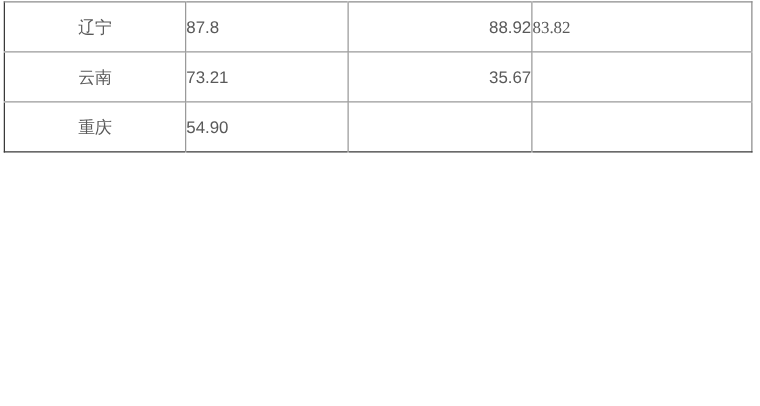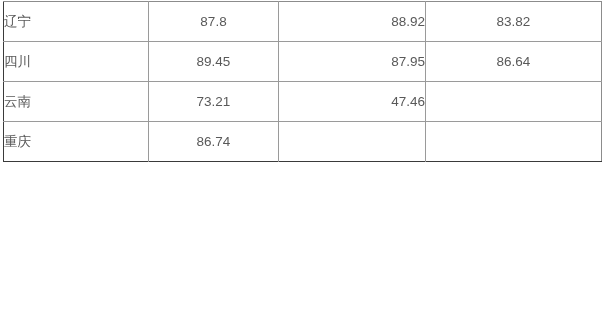--- a/index.html
+++ b/index.html
@@ -46,56 +46,50 @@
   }
   table.data-table td:last-child {
     border-right: none;
   }
   
   col.c1 { width: 145px; }
   col.c2 { width: 130px; }
   col.c3 { width: 147px; }
   col.c4 { width: 176px; }
 
-  td.cell-name    { text-align: left; }
-  td.cell-v1      { text-align: center; }
+  td.cell-name    { text-align: center; }
+  td.cell-v1      { }
   td.cell-v2      { text-align: right; padding-right: 22px; }
-  td.cell-v3      { text-align: center; padding-right: 42px; }
+  td.cell-v3      { text-align: left; padding-right: 42px; font-family: Liberation Serif, serif; }
 </style>
 </head>
 <body>
 
 <div id="table-wrap">
   <table class="data-table">
     <colgroup>
       <col class="c1">
         <col class="c2">
         <col class="c3">
         <col class="c4">
     </colgroup>
     <tbody>
       <tr>
         <td class="cell-name">辽宁</td>
         <td class="cell-v1">87.8</td>
         <td class="cell-v2">88.92</td>
         <td class="cell-v3">83.82</td>
       </tr>
       <tr>
-        <td class="cell-name">四川</td>
-        <td class="cell-v1">89.45</td>
-        <td class="cell-v2">87.95</td>
-        <td class="cell-v3">86.64</td>
-      </tr>
-      <tr>
         <td class="cell-name">云南</td>
         <td class="cell-v1">73.21</td>
-        <td class="cell-v2">47.46</td>
+        <td class="cell-v2">35.67</td>
         <td class="cell-v3"></td>
       </tr>
       <tr>
         <td class="cell-name">重庆</td>
-        <td class="cell-v1">86.74</td>
+        <td class="cell-v1">54.90</td>
         <td class="cell-v2"></td>
         <td class="cell-v3"></td>
       </tr>
     </tbody>
   </table>
 </div>
 
 </body></html>

